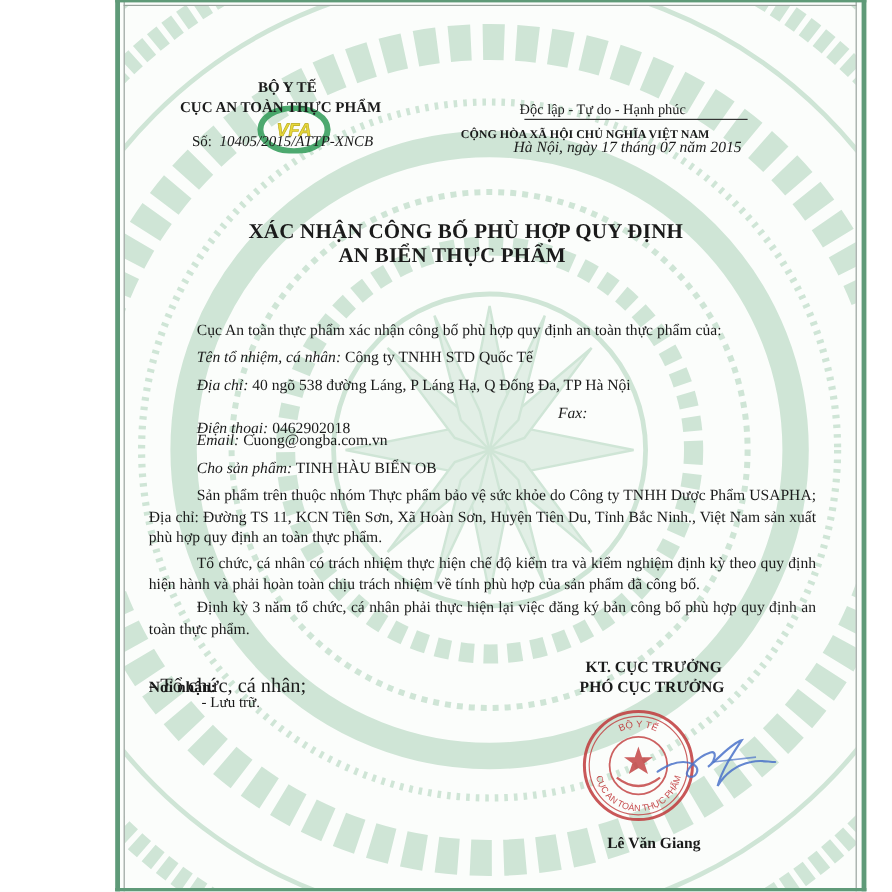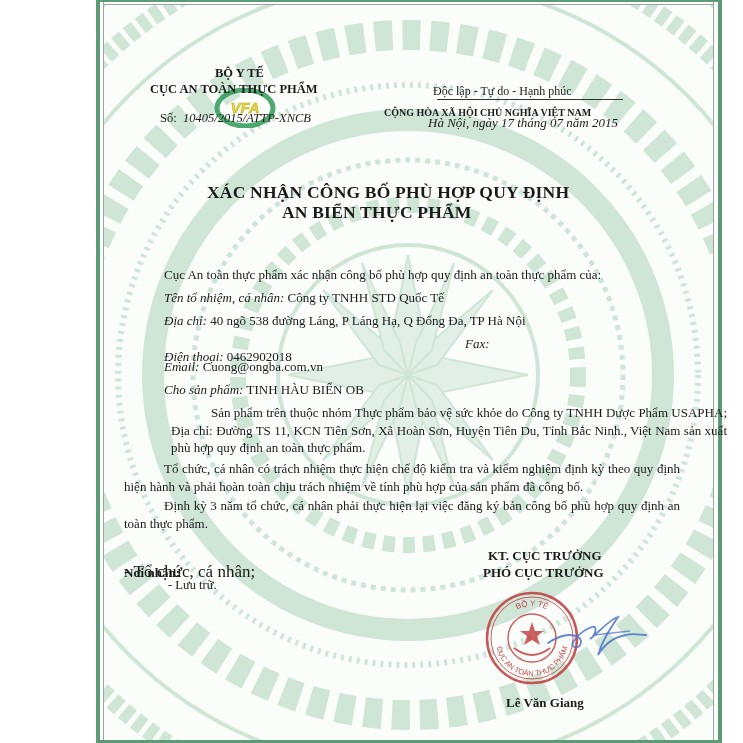--- a/index.html
+++ b/index.html
@@ -34,21 +34,21 @@
   .lbl { font-style:italic; }
   .b1 { left:164px; top:267px; }
   .b2 { left:164px; top:290px; }
   .b3 { left:164px; top:313px; }
   .b4 { left:164px; top:336px;margin-top:13px; }
   .b4fax { left:465px; top:336px; font-style:italic; font-size:13px; }
   .b5 { left:164px; top:359px; }
   .b6 { left:164px; top:382px;text-align:right; }
 
   .para { position:absolute; left:124px; width:556px; font-size:13px; line-height:17.5px; text-align:justify; text-indent:40px; }
-  .p1 { top:404px;margin-left:47px; }
+  .p1 { top:404px; }
   .p2 { top:460px; }
   .p3 { top:497px; }
 
   .recv-t { left:124px; top:565px; font-size:13px; font-weight:bold;text-align:right; }
   .recv-1 { left:124px; top:562px; font-size:17px; }
   .recv-2 { left:124px; top:578px; font-size:12.5px;margin-left:44px; }
 
   .sig1 { left:488px; top:548px; font-size:13px; font-weight:bold; }
   .sig2 { left:483px; top:565px; font-size:13px; font-weight:bold; }
   .stamp { position:absolute; left:484px; top:590px; width:96px; height:96px; }

